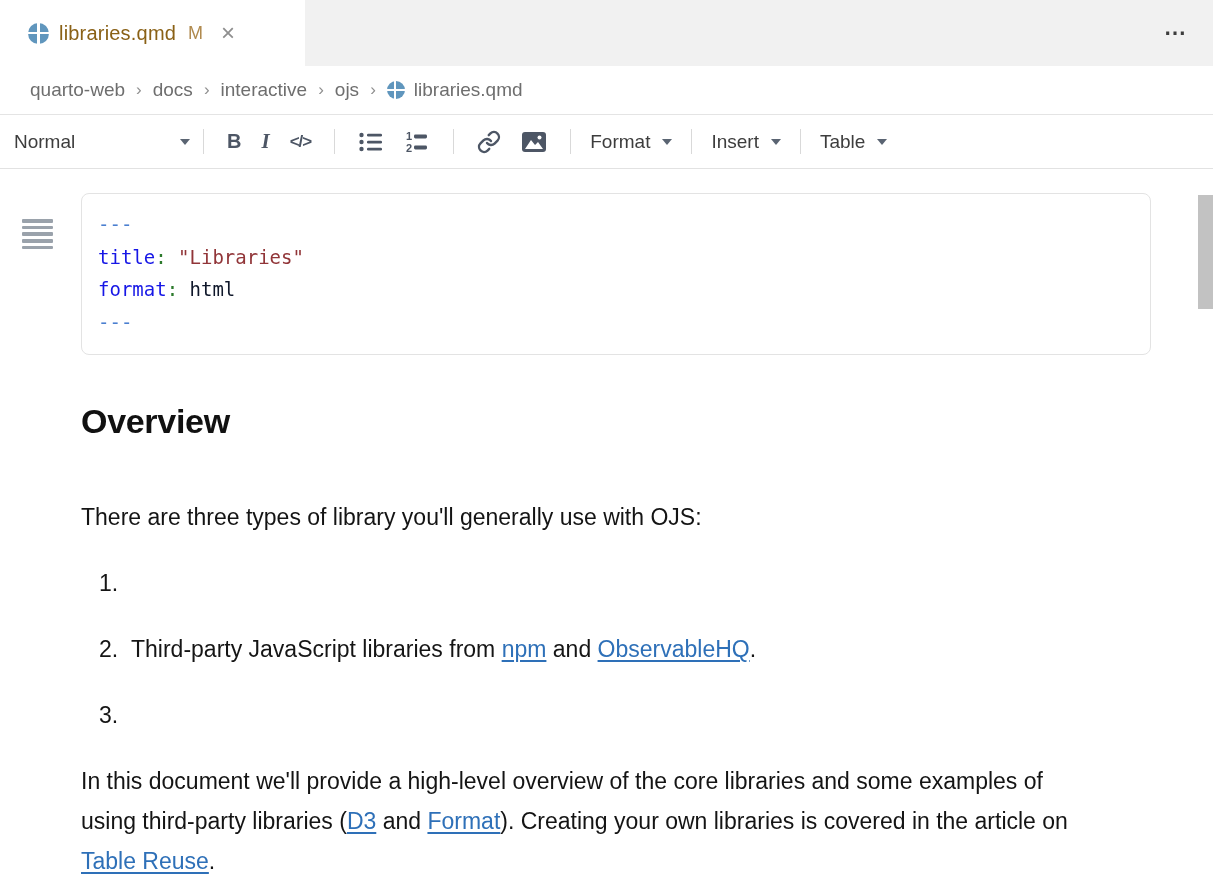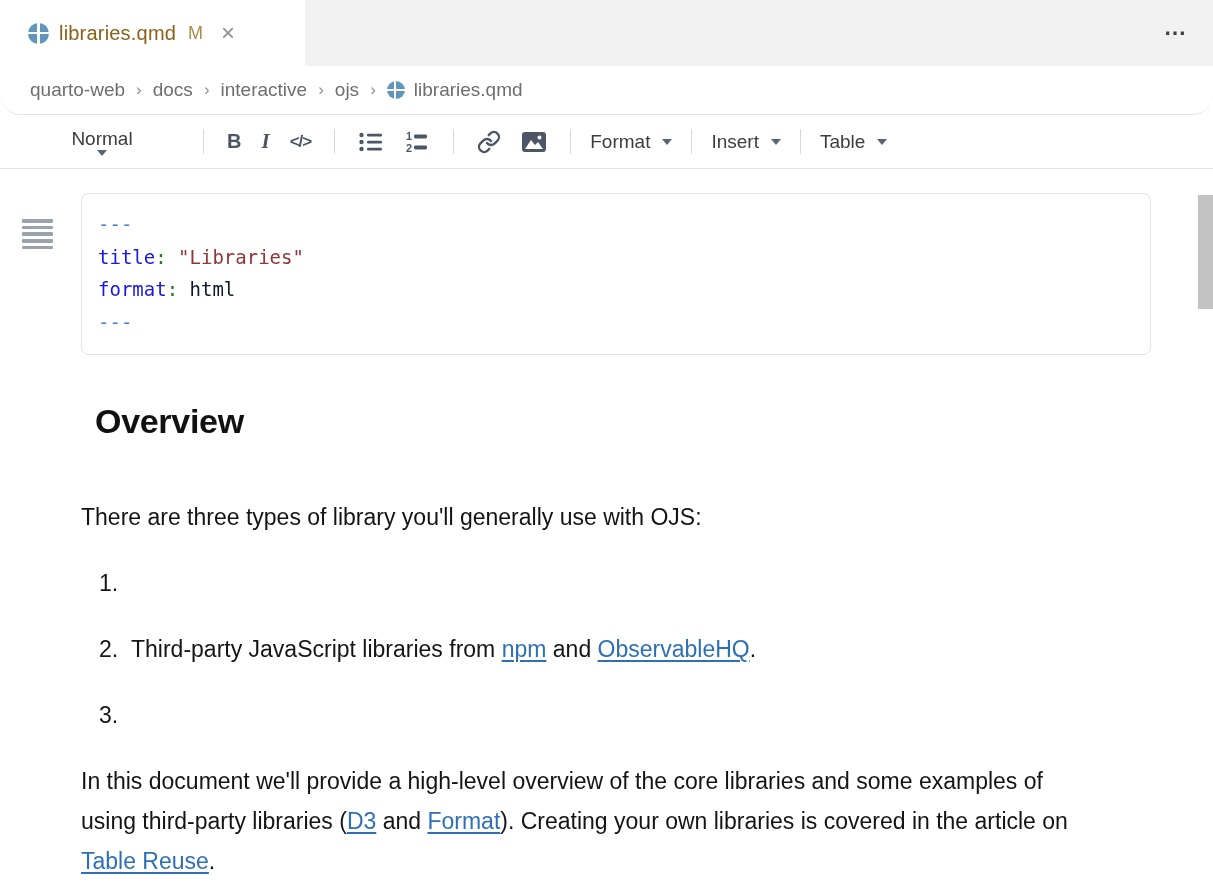--- a/index.html
+++ b/index.html
@@ -11,29 +11,29 @@
   .tab { width:305px; background:#fff; display:flex; align-items:center; padding-left:28px; gap:10px; cursor:pointer; }
   .q-icon { width:21px; height:21px; border-radius:50%; background:var(--quarto-icon,#6096bd); position:relative; flex:none; }
   .q-icon::before { content:""; position:absolute; left:0; right:0; top:9px; height:2.5px; background:#fff; }
   .q-icon::after  { content:""; position:absolute; top:0; bottom:0; left:9px; width:2.5px; background:#fff; }
   .tab-title { font-size:20px; color:var(--modified-file,#8a6116); letter-spacing:.2px; }
   .tab-m { font-size:18px; color:#b08a4e; font-weight:500; margin-left:2px; }
   .tab-close { font-size:24px; color:#8f8f8f; margin-left:8px; font-weight:300; line-height:1; cursor:pointer; }
   .overflow { position:absolute; right:26px; top:20px; font-size:22px; color:#3c3c3c; letter-spacing:1px; cursor:pointer; font-weight:700; }
 
   
-  .breadcrumb { height:49px; background:#fff; border-bottom:1px solid #e4e4e4; display:flex; align-items:center; padding-left:30px; font-size:19px; color:#6e6e6e;border-radius:21px; }
+  .breadcrumb { height:49px; background:#fff; border-bottom:1px solid #e4e4e4; display:flex; align-items:center; padding-left:30px; font-size:19px; color:#6e6e6e; }
   .crumb { cursor:pointer; }
   .crumb-sep { margin:0 11px; color:#8f8f8f; font-size:17px; }
   .breadcrumb .q-icon { width:18px; height:18px; margin-right:9px; }
   .breadcrumb .q-icon::before { top:7.5px; height:2px; } .breadcrumb .q-icon::after { left:7.5px; width:2px; }
 
   
   .toolbar { height:54px; background:#fff; border-bottom:1px solid #e2e2e2; display:flex; align-items:center; padding-left:14px; color:#4d5665; }
-  .style-select { width:176px; display:flex; align-items:center; justify-content:space-between; font-size:19px; color:#3d3d3d; cursor:pointer;flex-direction:column; }
+  .style-select { width:176px; display:flex; align-items:center; justify-content:space-between; font-size:19px; color:#3d3d3d; cursor:pointer; }
   .caret { width:0; height:0; border-left:5.5px solid transparent; border-right:5.5px solid transparent; border-top:6.5px solid #5a6472; }
   .tb-div { width:1px; height:25px; background:#d9d9d9; margin:0 13px; flex:none; }
   .tb-btn { margin:0 10px; cursor:pointer; display:flex; align-items:center; color:#4d5665; }
   .b-glyph { font-weight:800; font-size:20px; }
   .i-glyph { font-family:"Liberation Serif", serif; font-style:italic; font-weight:600; font-size:21px; }
   .code-glyph { font-weight:700; font-size:17px; letter-spacing:-1px; }
   .menu-item { display:flex; align-items:center; gap:12px; font-size:19px; color:#3d3d3d; cursor:pointer; margin:0 6px; }
   svg.icon { display:block; }
 
   
@@ -44,21 +44,21 @@
 
   .doc { margin:24px 62px 0 81px; }
   .yaml-card { border:1px solid #e3e3e3; border-radius:8px; padding:14px 16px 16px;
     font-family:"DejaVu Sans Mono","Liberation Mono",monospace; font-size:19px; line-height:32.5px; cursor:text; }
   .tok-delimiter { color:var(--yaml-delimiter,#4a7fd0); }
   .tok-key { color:var(--yaml-key,#1717e6); }
   .tok-colon { color:var(--yaml-colon,#2c7a2c); }
   .tok-string { color:var(--yaml-string,#913538); }
   .tok-plain { color:#0f172a; }
 
-  h1.doc-heading { margin-top:47px; font-size:34px; font-weight:700; letter-spacing:-.3px; color:#111;margin-left:14px; }
+  h1.doc-heading { margin-top:47px; font-size:34px; font-weight:700; letter-spacing:-.3px; color:#111; }
   .para { font-size:23px; line-height:40px; color:#141414; }
   .intro { margin-top:56px; }
   .num-list { margin-top:26px; }
   .num-row { display:flex; margin-bottom:26px; font-size:23px; line-height:40px; }
   .num-cell { min-width:32px; text-align:left; margin-left:18px; flex:none; }
   .closing { margin-top:18px; max-width:1012px; }
   a.doc-link { color:var(--link,#2e70b8); text-decoration:underline; text-underline-offset:3px; cursor:pointer; }
 </style>
 </head>
 <body>

